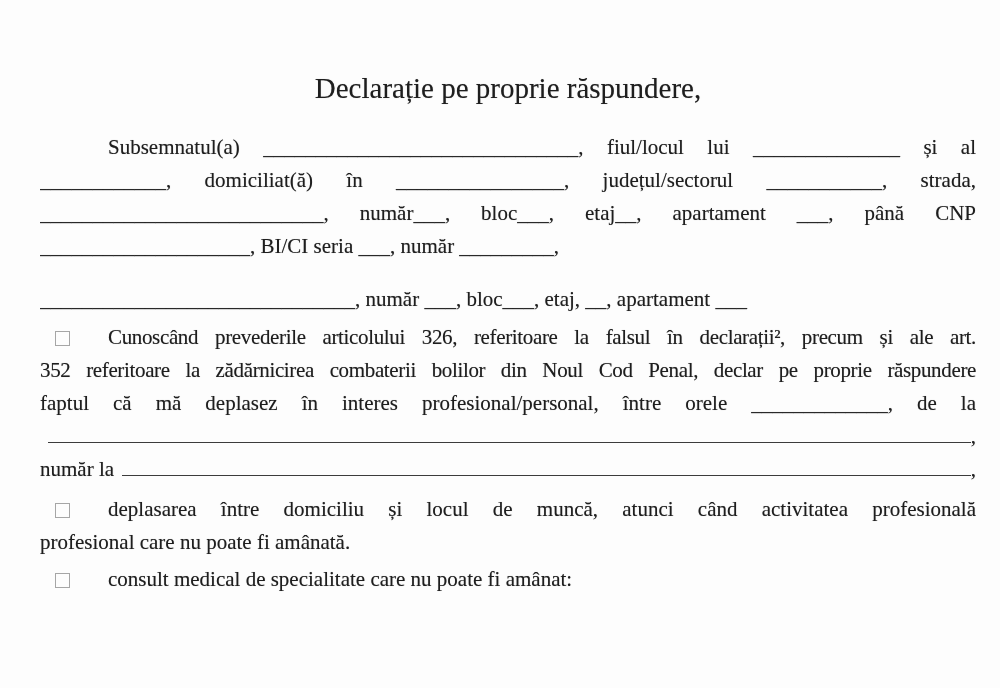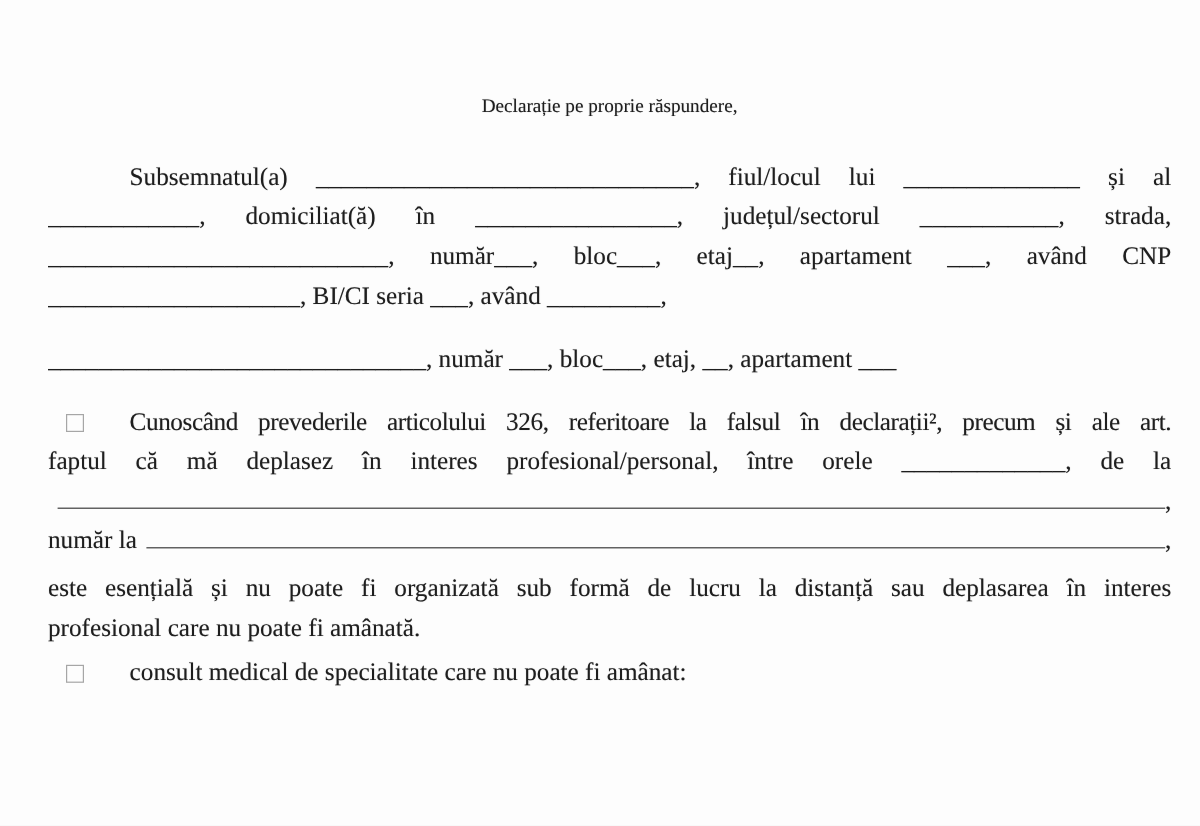--- a/index.html
+++ b/index.html
@@ -10,26 +10,26 @@
   .sheet{
     width:1000px;height:688px;box-sizing:border-box;
     background:var(--bg);
     padding:72px 24px 0 40px;
     font-family:"Liberation Serif","DejaVu Serif",serif;
     font-size:21px;color:var(--text);
     filter:blur(0.3px);
     text-shadow:0 0 0.7px rgba(30,30,30,0.45);
   }
   .title{
-    text-align:center;font-size:16px;line-height:33px;font-weight:normal;margin:0;
+    text-align:center;font-size:29px;line-height:33px;font-weight:normal;margin:0;
   }
   .para{margin:0;}
   .para-intro{margin-top:26px;}
   .para-residence{margin-top:20px;}
-  .para-declaration{margin-top:19px;}
+  .para-declaration{margin-top:5px;}
   .para-option-work{margin-top:7px;}
   .para-option-medical{margin-top:4px;}
   .line{
     line-height:33px;height:33px;overflow:hidden;
     text-align:justify;text-align-last:justify;
   }
   .line.left{text-align:left;text-align-last:left;}
   .line.indent{padding-left:68px;}
   .line.tight{letter-spacing:-0.35px;}
   .checkbox{
@@ -47,40 +47,41 @@
 </style>
 </head>
 <body>
 
 <div class="sheet">
   <h1 class="title">Declarație pe proprie răspundere,</h1>
   <div>
       <div class="para para-intro">
         <div class="line indent"><span>Subsemnatul(a) ______________________________, fiul/locul lui ______________ și al</span></div>
         <div class="line"><span>____________, domiciliat(ă) în ________________, județul/sectorul ___________, strada,</span></div>
-        <div class="line"><span>___________________________, număr___, bloc___, etaj__, apartament ___, având CNP</span></div>
-        <div class="line left"><span>____________________, BI/CI seria ___, având _________,</span></div>
+        <div class="line"><span>___________________________, număr___, bloc___, etaj__, apartament ___, până CNP</span></div>
+        <div class="line left"><span>____________________, BI/CI seria ___, număr _________,</span></div>
       </div>
       <div class="para para-residence">
         <div class="line left"><span>______________________________, număr ___, bloc___, etaj, __, apartament ___</span></div>
       </div>
       <div class="para para-declaration">
         <div class="line tight"><span class="checkbox"></span><span>Cunoscând prevederile articolului 326, referitoare la falsul în declarații², precum și ale art.</span></div>
+        <div class="line tight"><span>352 referitoare la zădărnicirea combaterii bolilor din Noul Cod Penal, declar pe proprie răspundere</span></div>
         <div class="line"><span>faptul că mă deplasez în interes profesional/personal, între orele _____________, de la</span></div>
         <div class="line fill">
           <span class="blank"></span>
           <span class="suf">,</span>
         </div>
         <div class="line fill">
           <span class="pre">număr la</span>
           <span class="blank"></span>
           <span class="suf">,</span>
         </div>
       </div>
       <div class="para para-option-work">
-        <div class="line"><span>este esențială și nu poate fi organizată sub formă de lucru la distanță sau deplasarea în interes</span></div>
+        <div class="line"><span class="checkbox"></span><span>deplasarea între domiciliu și locul de muncă, atunci când activitatea profesională</span></div>
         <div class="line left"><span>profesional care nu poate fi amânată.</span></div>
       </div>
       <div class="para para-option-medical">
         <div class="line left"><span class="checkbox"></span><span>consult medical de specialitate care nu poate fi amânat:</span></div>
       </div>
     </div>
 </div>
 
 </body></html>

